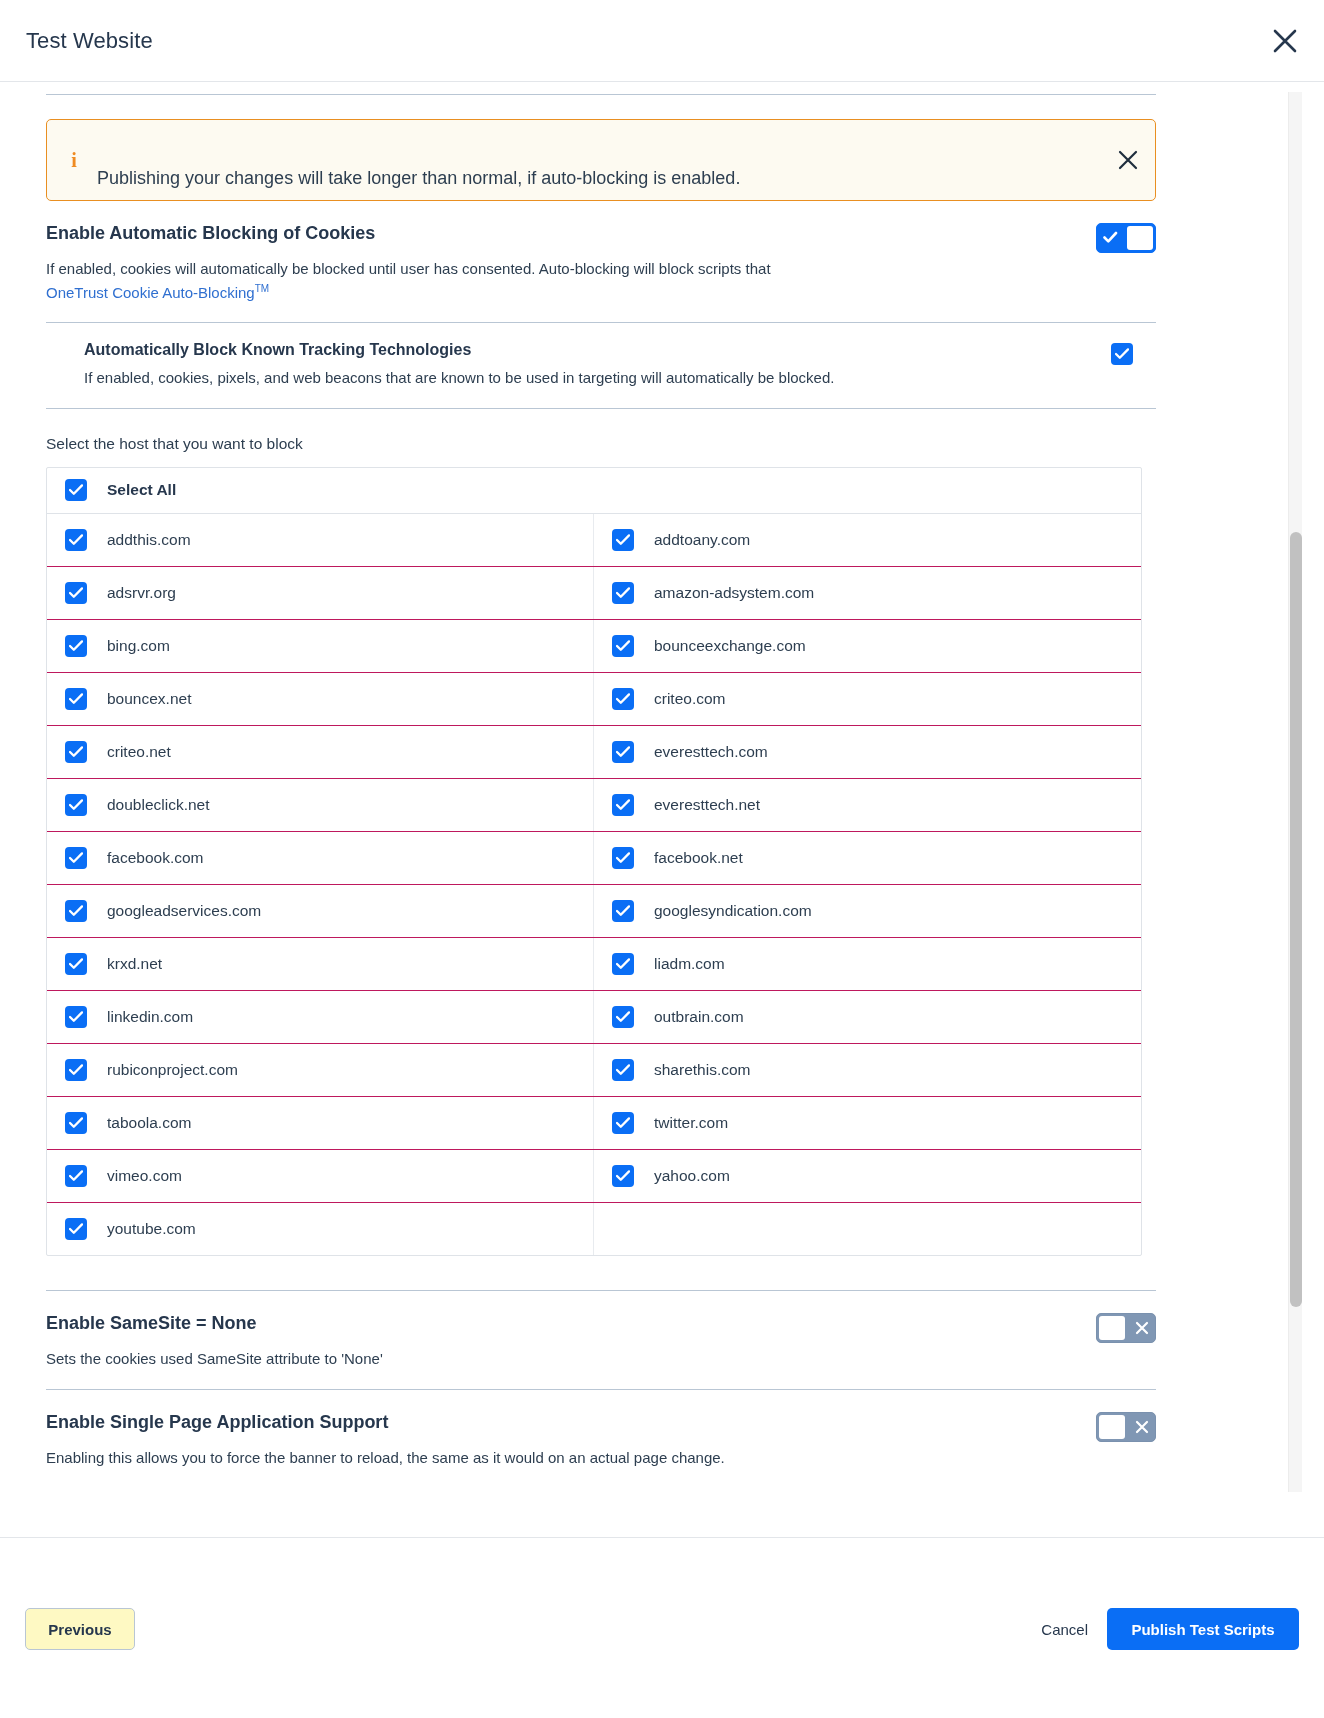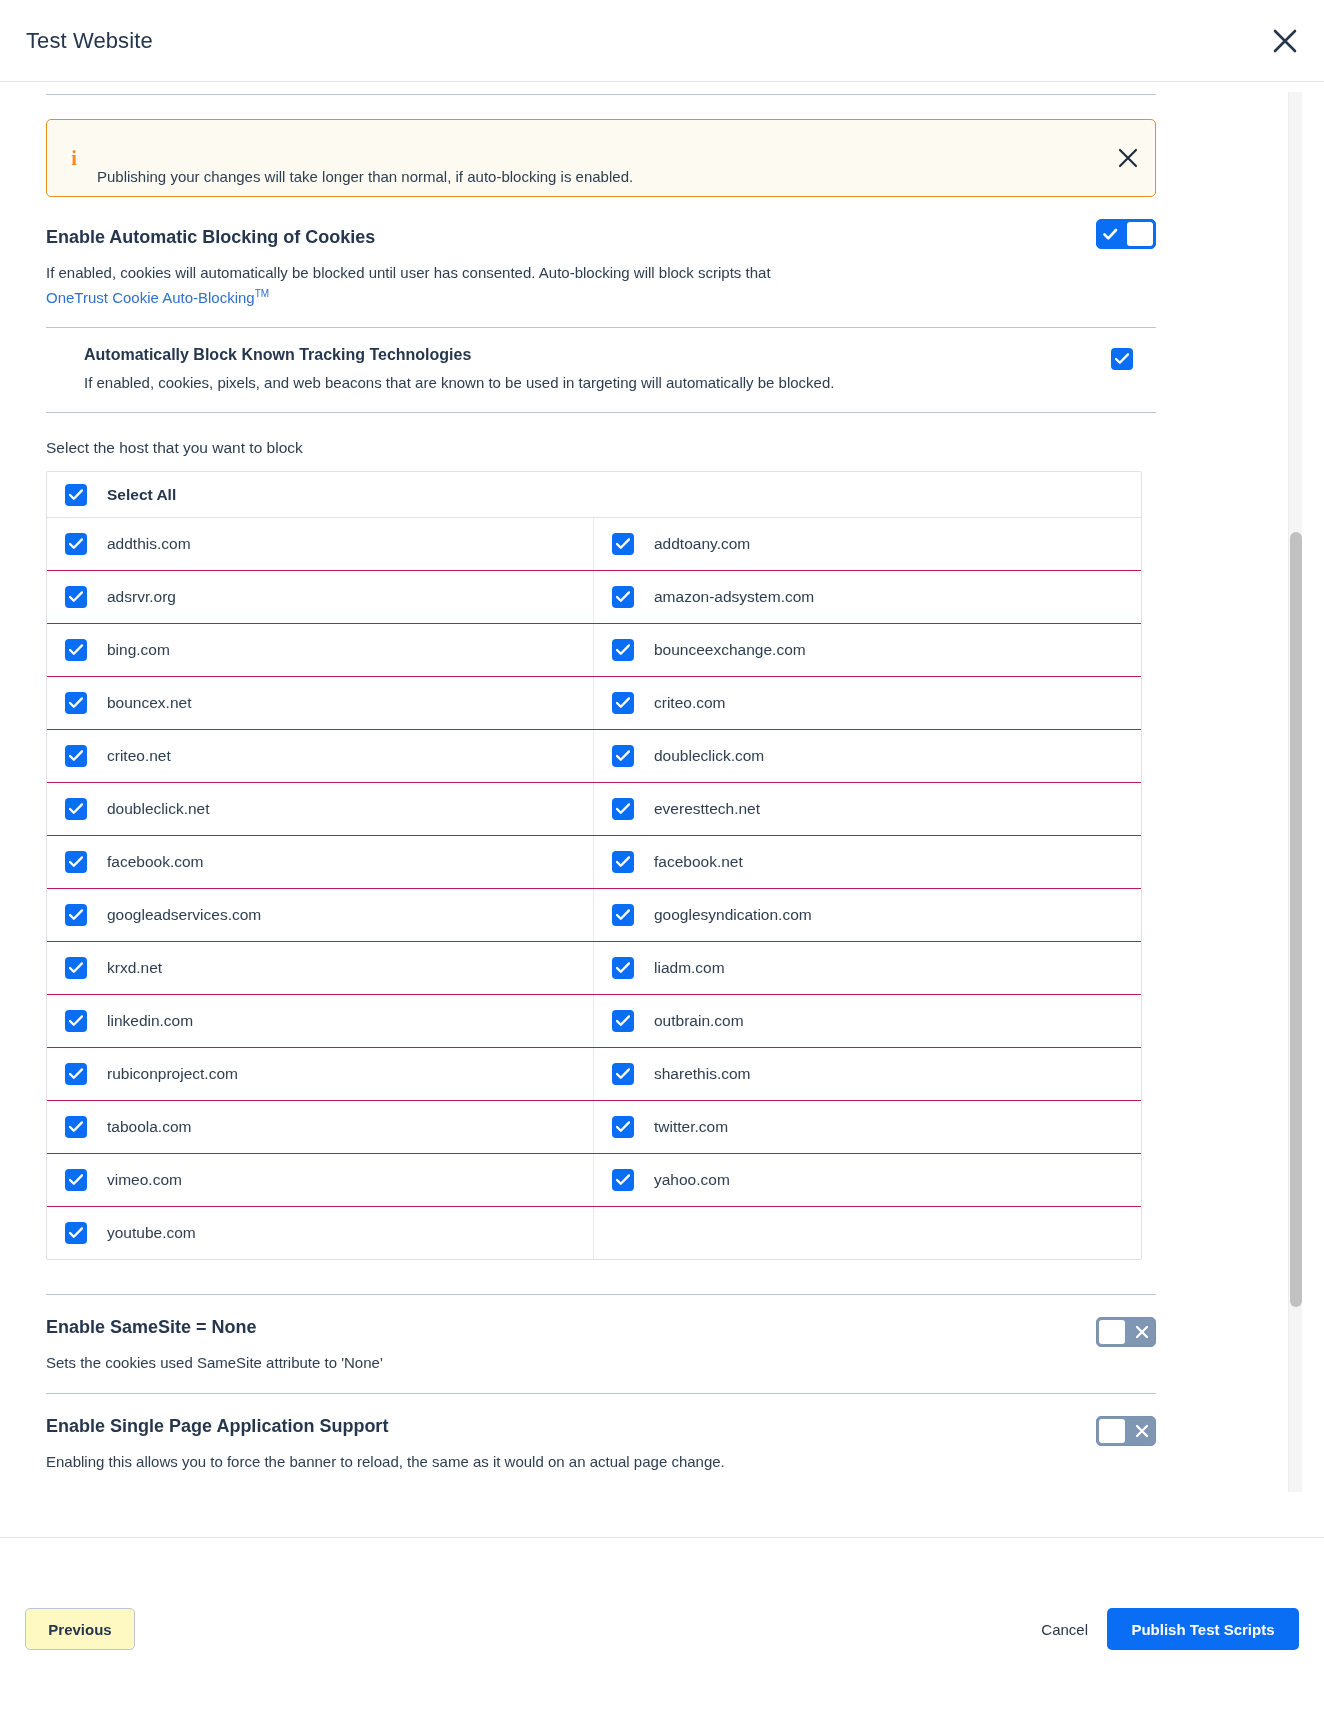--- a/index.html
+++ b/index.html
@@ -89,21 +89,21 @@
     color: #ef8b22;
     font-size: 20px;
     font-weight: 700;
     font-family: "Liberation Serif", serif;
     width: 18px;
     text-align: center;
     flex: 0 0 auto;
     line-height: 1;
   }
   .alert-text {
-    font-size: 15px;
+    font-size: 18px;
     color: #2d3e50;
     margin-left: 14px;
     line-height: 1.2;
     margin-top: 38px;
   }
   .alert-close {
     position: absolute;
     right: 14px;
     top: 50%;
     transform: translateY(-50%);
@@ -111,21 +111,21 @@
     height: 26px;
     display: flex;
     align-items: center;
     justify-content: center;
     cursor: pointer;
   }
 
   
   .setting {
     position: relative;
-    padding: 30px 0 20px 0;
+    padding: 22px 0 20px 0;
     width: 1110px;
   }
   .setting.bordered { border-bottom: 1px solid #b9c6d4; }
   .setting-title {
     font-size: 18px;
     font-weight: 700;
     color: #26374d;
     margin-bottom: 14px;
   }
   .setting-desc {
@@ -514,21 +514,21 @@
                     </svg>
                   </span>
                   <span class="name">criteo.net</span>
                 </div>
                 <div class="host-cell">
                   <span class="cb">
                     <svg width="14" height="12" viewBox="0 0 14 12" aria-hidden="true">
                       <path d="M1 6 L4.8 9.8 L13 1.4" stroke="#ffffff" stroke-width="2.3" fill="none" stroke-linecap="round" stroke-linejoin="round"></path>
                     </svg>
                   </span>
-                  <span class="name">doubleclick.com</span>
+                  <span class="name">everesttech.com</span>
                 </div>
               </div>
               <div class="host-row">
                 <div class="host-cell left">
                   <span class="cb">
                     <svg width="14" height="12" viewBox="0 0 14 12" aria-hidden="true">
                       <path d="M1 6 L4.8 9.8 L13 1.4" stroke="#ffffff" stroke-width="2.3" fill="none" stroke-linecap="round" stroke-linejoin="round"></path>
                     </svg>
                   </span>
                   <span class="name">doubleclick.net</span>

